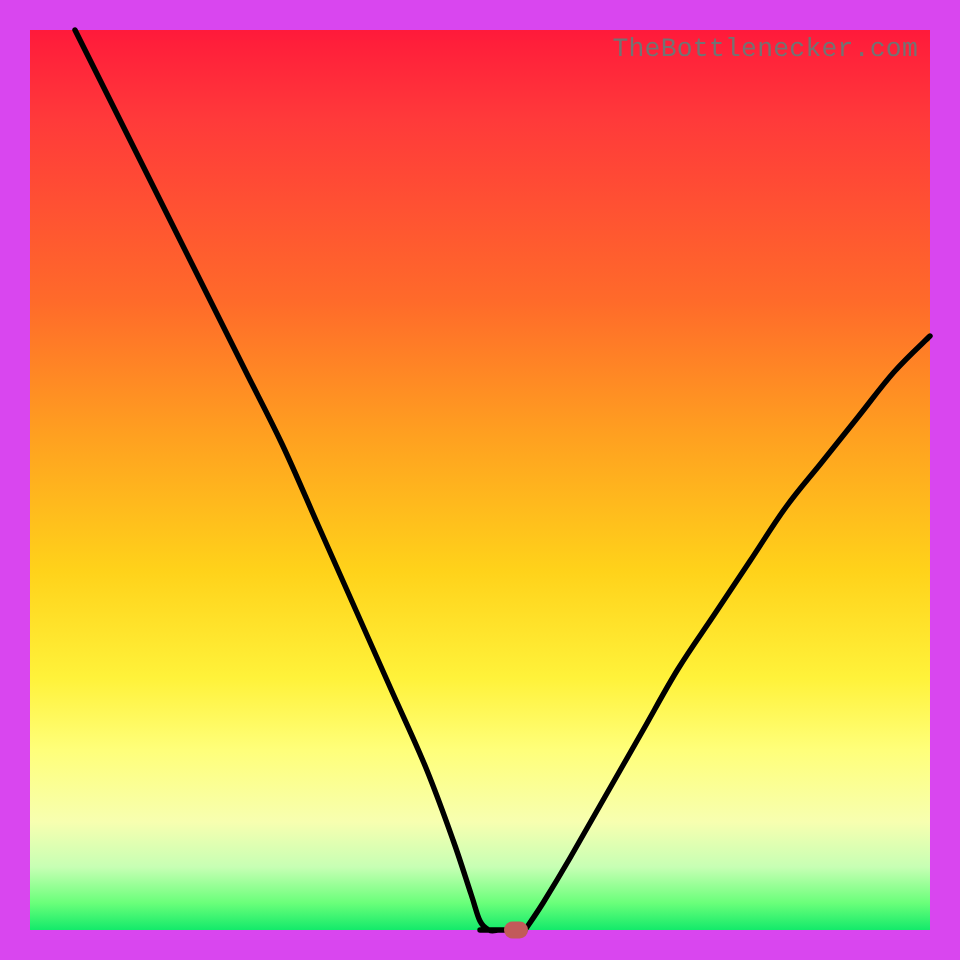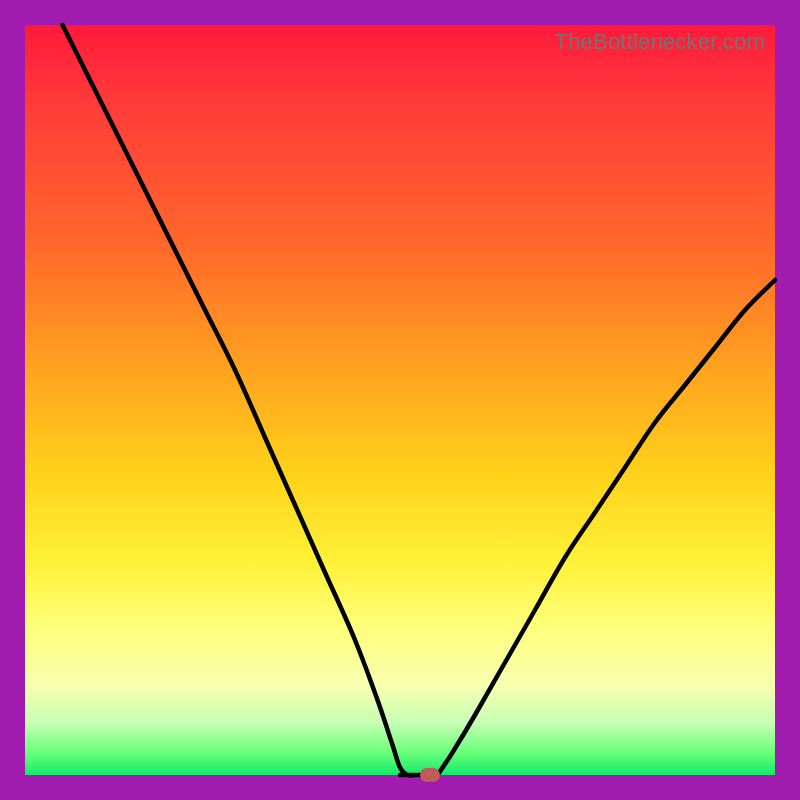--- a/index.html
+++ b/index.html
@@ -8,21 +8,22 @@
     width: 800px;
     height: 800px;
     background: #000;
     overflow: hidden;
     font-family: Arial, Helvetica, sans-serif;
   }
   .frame {
     position: relative;
     width: 800px;
     height: 800px;
-    background: #a21caf;
+    background: #d946ef;
+    font-family: Liberation Mono, monospace;
   }
   .plot-area {
     position: absolute;
     left: 25px;
     top: 25px;
     width: 750px;
     height: 750px;
     
     background: linear-gradient(
       to bottom,

